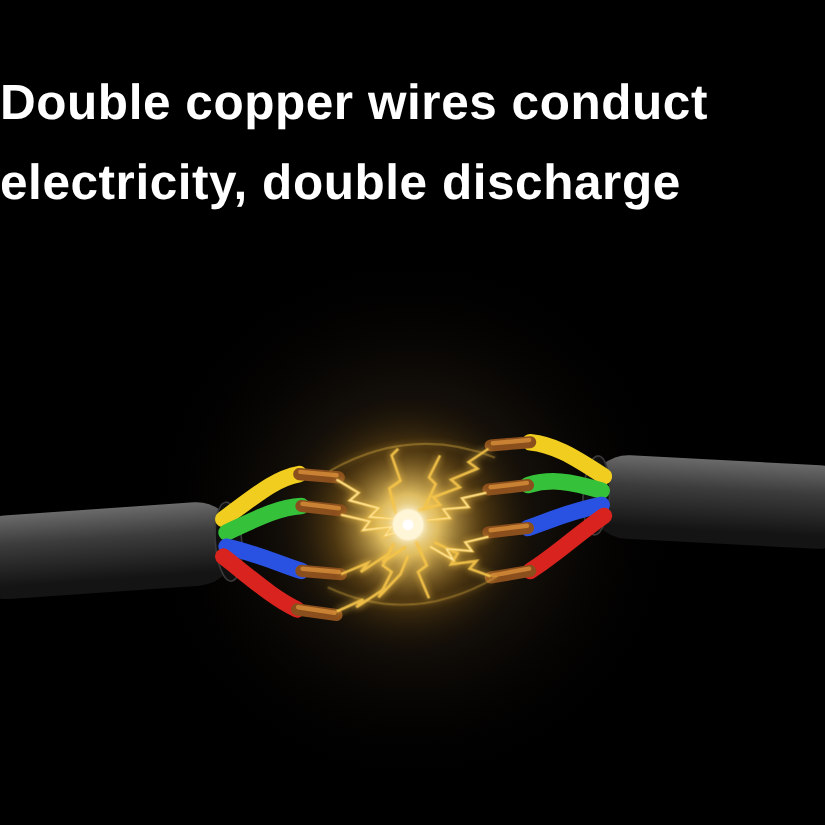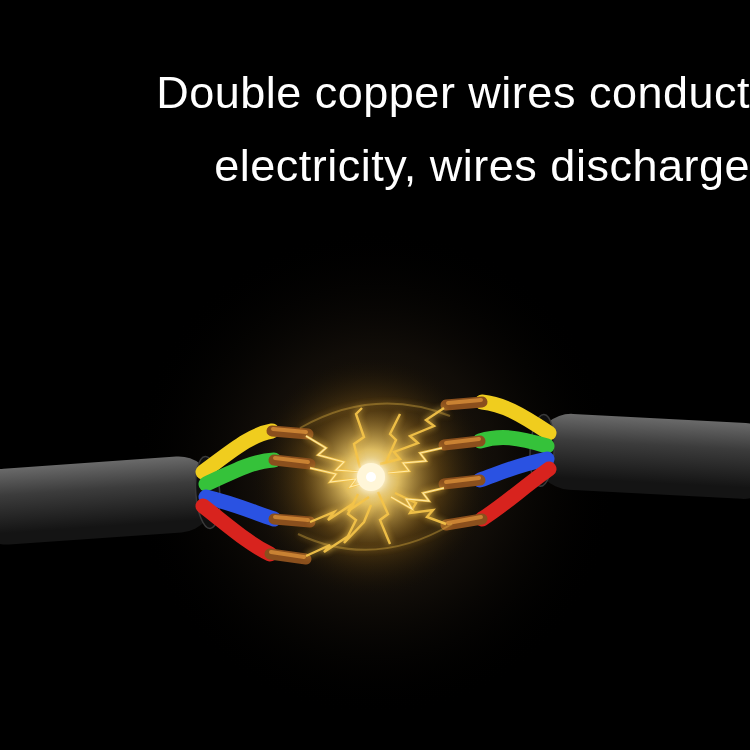--- a/index.html
+++ b/index.html
@@ -2,34 +2,34 @@
 <html><head>
 <meta charset="utf-8">
 <style>
   html,body{margin:0;padding:0;background:#000;}
   .canvas{
     position:relative;width:750px;height:750px;background:#000;
     overflow:hidden;font-family:"Liberation Sans",sans-serif;
   }
   .headline{
     position:absolute;top:56px;left:0;width:100%;
-    text-align:right;color:#ffffff;font-size:45px;font-weight:400;
+    text-align:left;color:#ffffff;font-size:45px;font-weight:700;
     line-height:73px;letter-spacing:0.5px;
   }
   .scene{position:absolute;inset:0;}
   svg{display:block;}
 </style>
 </head>
 <body>
 
 <div class="canvas">
 
   <div class="headline">
     <div>Double copper wires conduct</div>
-    <div>electricity, wires discharge</div>
+    <div>electricity, double discharge</div>
   </div>
 
   <svg class="scene" width="750" height="750" viewBox="0 0 750 750" xmlns="http://www.w3.org/2000/svg">
 
     <defs>
       <radialGradient id="vignette" cx="0.5" cy="0.5" r="0.5">
         <stop offset="0" stop-color="#2e2313" stop-opacity="0.85"></stop>
         <stop offset="0.5" stop-color="#15100a" stop-opacity="0.8"></stop>
         <stop offset="1" stop-color="#000000" stop-opacity="0"></stop>
       </radialGradient>

